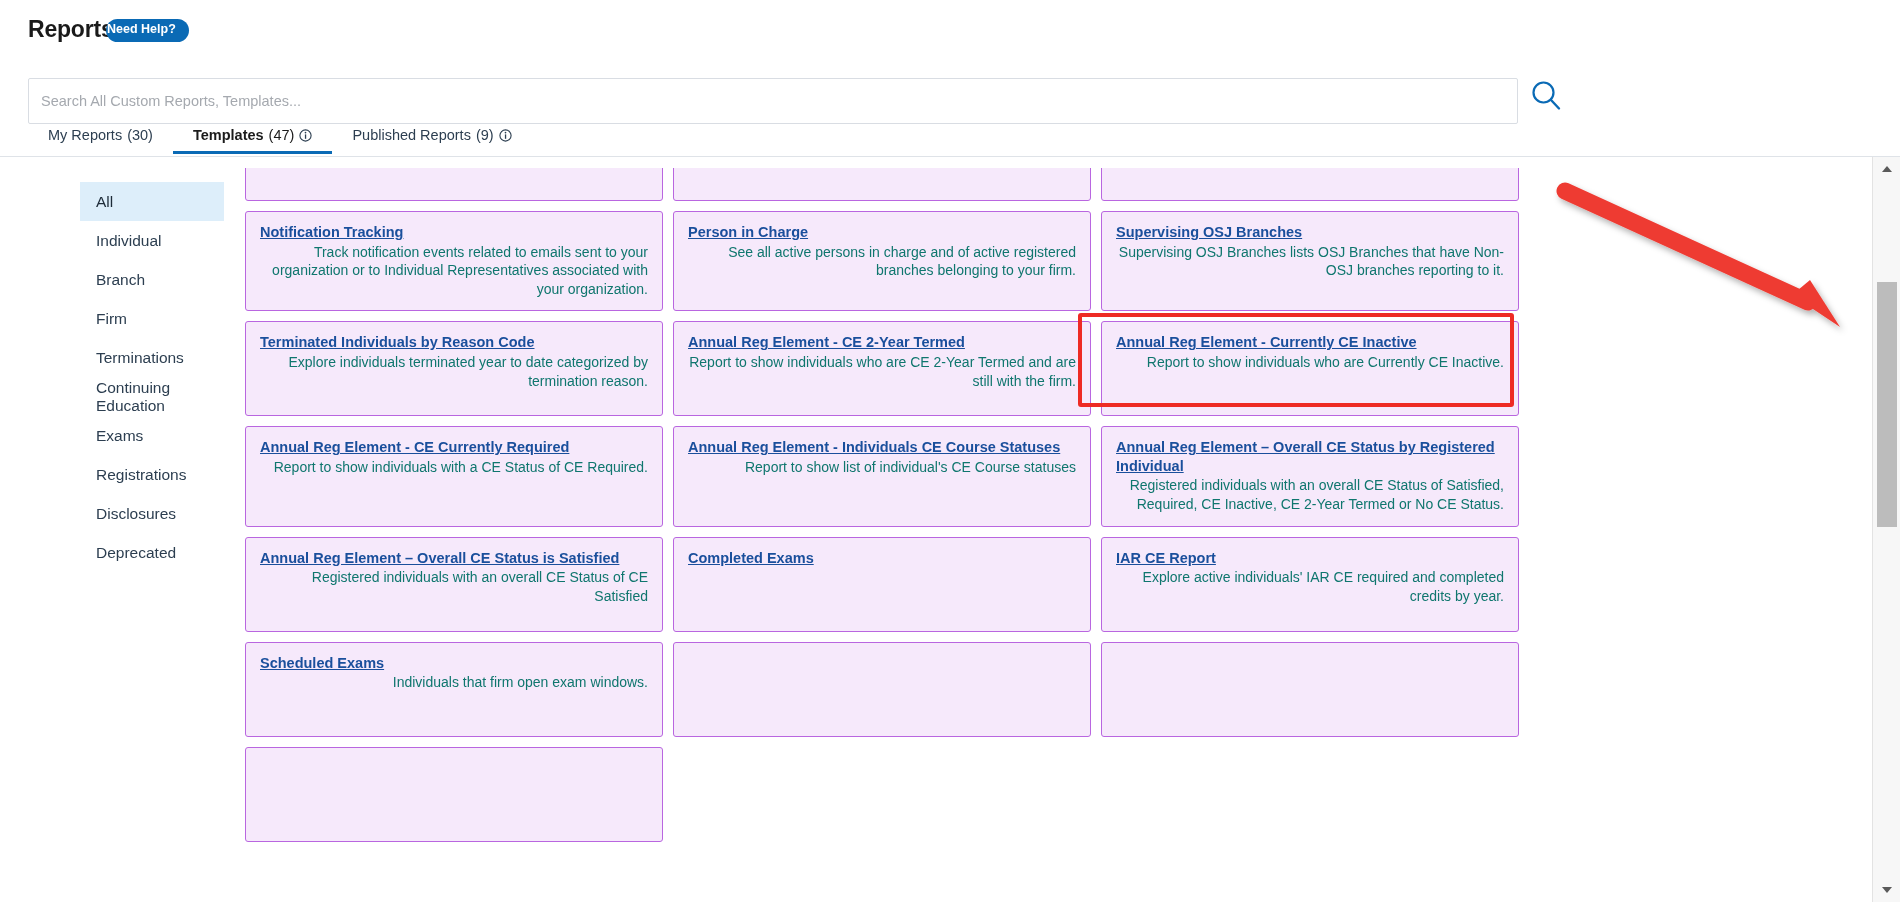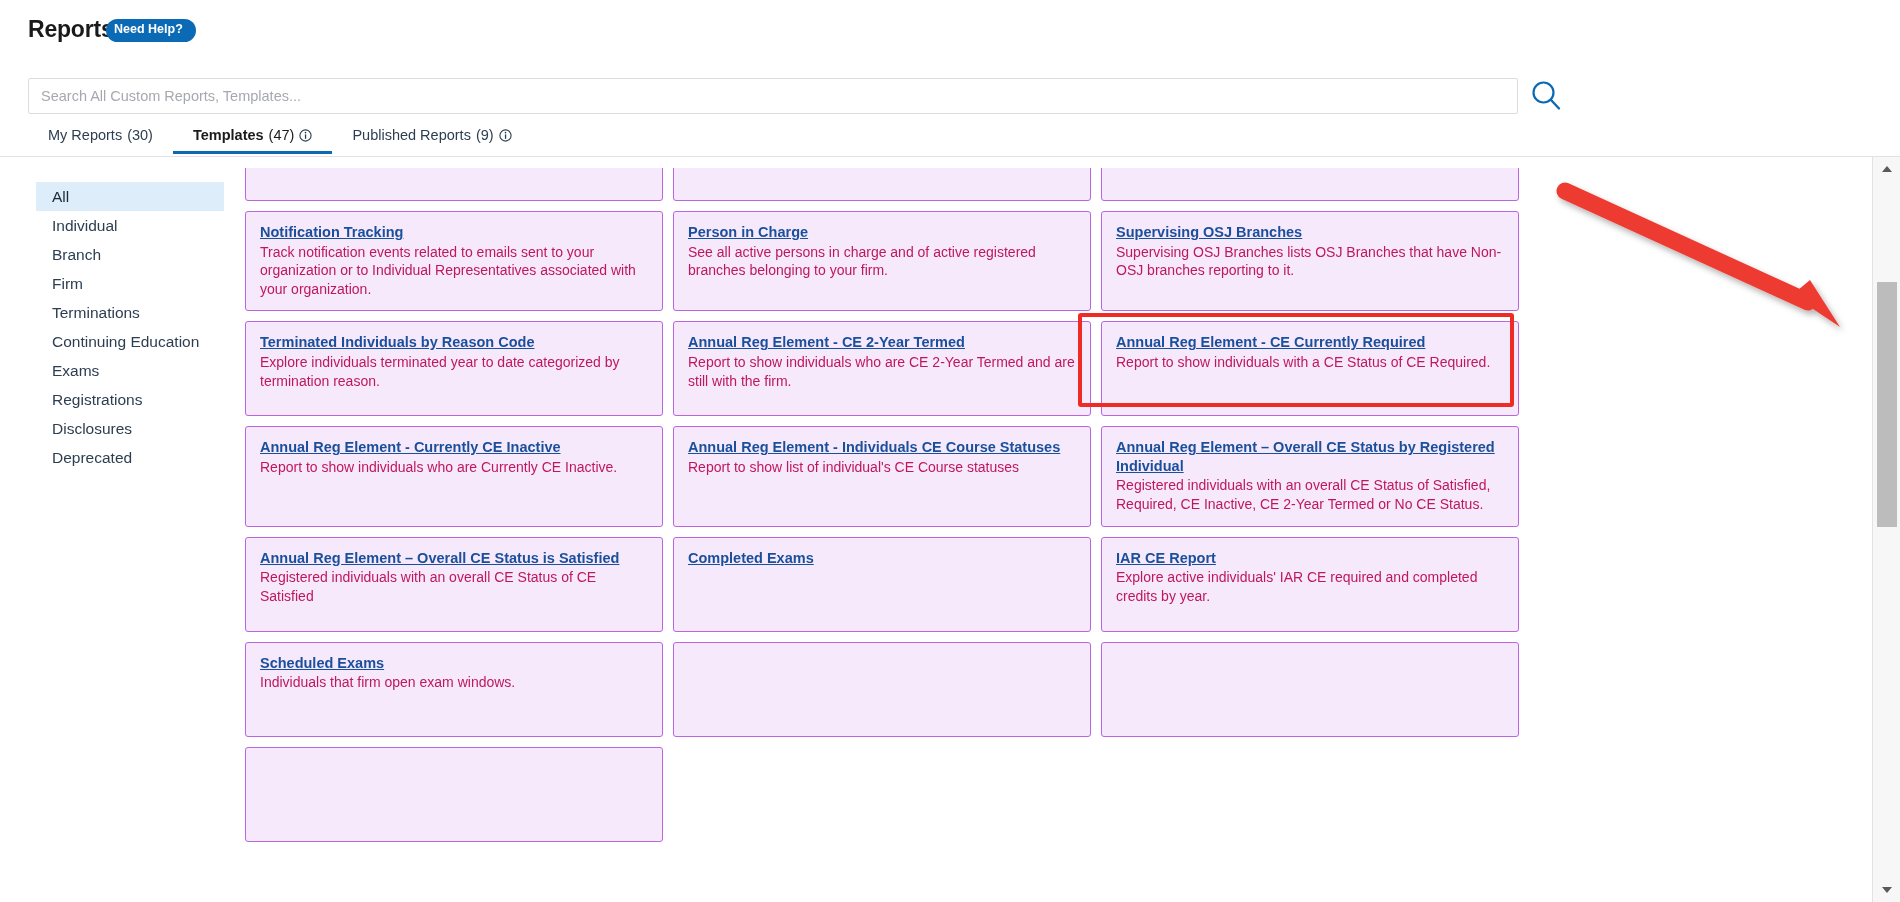--- a/index.html
+++ b/index.html
@@ -20,31 +20,31 @@
   }
   .page-title {
     position: absolute; left: 28px; top: 16px;
     font-size: 23px; font-weight: bold; color: #1a1a1a;
     letter-spacing: -0.2px;
   }
   .need-help-pill {
     position: absolute; left: 106px; top: 19px;
     background: #0a6ab5; color: #ffffff;
     font-size: 12.5px; font-weight: bold;
-    padding: 4px 13px 5px 8px;
+    padding: 4px 13px 5px 1px;
     border-radius: 12px;
     cursor: pointer;
     line-height: 1.1;
     white-space: nowrap;
   }
 
   
   .search-wrap {
     position: absolute; left: 28px; top: 78px;
-    width: 1490px; height: 36px;
+    width: 1490px; height: 46px;
     border: 1px solid #d9dde3;
     background: #ffffff;
     border-radius: 2px;
   }
   .search-input {
     position: absolute; left: 0; top: 0;
     width: 100%; height: 100%;
     border: 0; outline: 0; background: transparent;
     font-family: "Liberation Sans", sans-serif;
     font-size: 14.5px; color: #3a3a3a;
@@ -83,25 +83,26 @@
     display: inline-block; width: 13px; height: 13px;
     position: relative; top: 1px;
   }
 
   
   .sidebar {
     position: absolute; left: 36px; top: 182px;
     width: 188px;
   }
   .side-item {
-    height: 29px;
+    height: 39px;
     display: flex; align-items: center;
     padding-left: 16px;
     font-size: 15.5px; color: #2c3e50;
     cursor: pointer;
+    margin-left: 44px;
   }
   .side-item.active { background: #ddeefa; color: #1d2b38; }
 
   
   .cards-viewport {
     position: absolute; left: 245px; top: 168px;
     width: 1605px; height: 734px;
     overflow: hidden;
   }
   .cards-grid {
@@ -119,22 +120,23 @@
     cursor: pointer;
     position: relative;
   }
   .card-title {
     font-size: 14.5px; font-weight: bold;
     color: #1a4f9c; text-decoration: underline;
     line-height: 1.28;
     margin-bottom: 1px;
   }
   .card-desc {
-    font-size: 14px; color: #be185d;
+    font-size: 14px; color: #0f766e;
     line-height: 1.33;
+    text-align: right;
   }
   .card.clipped .card-desc { overflow: hidden; }
 
   
   .hl-box {
     position: absolute;
     left: 1078px; top: 313px;
     width: 436px; height: 94px;
     border: 4px solid #ee2b24;
     border-radius: 3px;
@@ -287,26 +289,26 @@
         </div>
         <div class="card">
           <div class="card-title">Terminated Individuals by Reason Code</div>
           <div class="card-desc">Explore individuals terminated year to date categorized by termination reason.</div>
         </div>
         <div class="card">
           <div class="card-title">Annual Reg Element - CE 2-Year Termed</div>
           <div class="card-desc">Report to show individuals who are CE 2-Year Termed and are still with the firm.</div>
         </div>
         <div class="card">
+          <div class="card-title">Annual Reg Element - Currently CE Inactive</div>
+          <div class="card-desc">Report to show individuals who are Currently CE Inactive.</div>
+        </div>
+        <div class="card">
           <div class="card-title">Annual Reg Element - CE Currently Required</div>
           <div class="card-desc">Report to show individuals with a CE Status of CE Required.</div>
-        </div>
-        <div class="card">
-          <div class="card-title">Annual Reg Element - Currently CE Inactive</div>
-          <div class="card-desc">Report to show individuals who are Currently CE Inactive.</div>
         </div>
         <div class="card">
           <div class="card-title">Annual Reg Element - Individuals CE Course Statuses</div>
           <div class="card-desc">Report to show list of individual's CE Course statuses</div>
         </div>
         <div class="card">
           <div class="card-title">Annual Reg Element – Overall CE Status by Registered Individual</div>
           <div class="card-desc">Registered individuals with an overall CE Status of Satisfied, Required, CE Inactive, CE 2-Year Termed or No CE Status.</div>
         </div>
         <div class="card">

